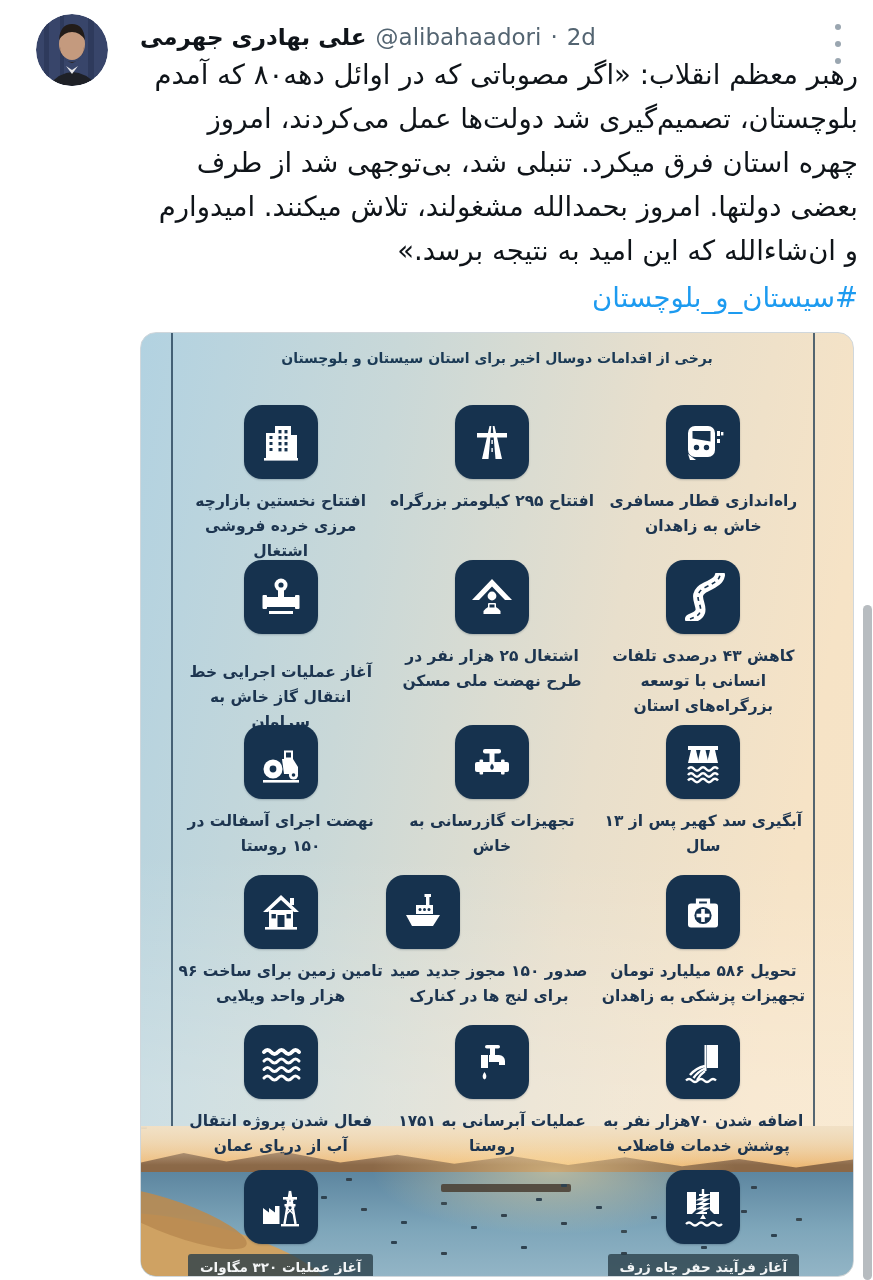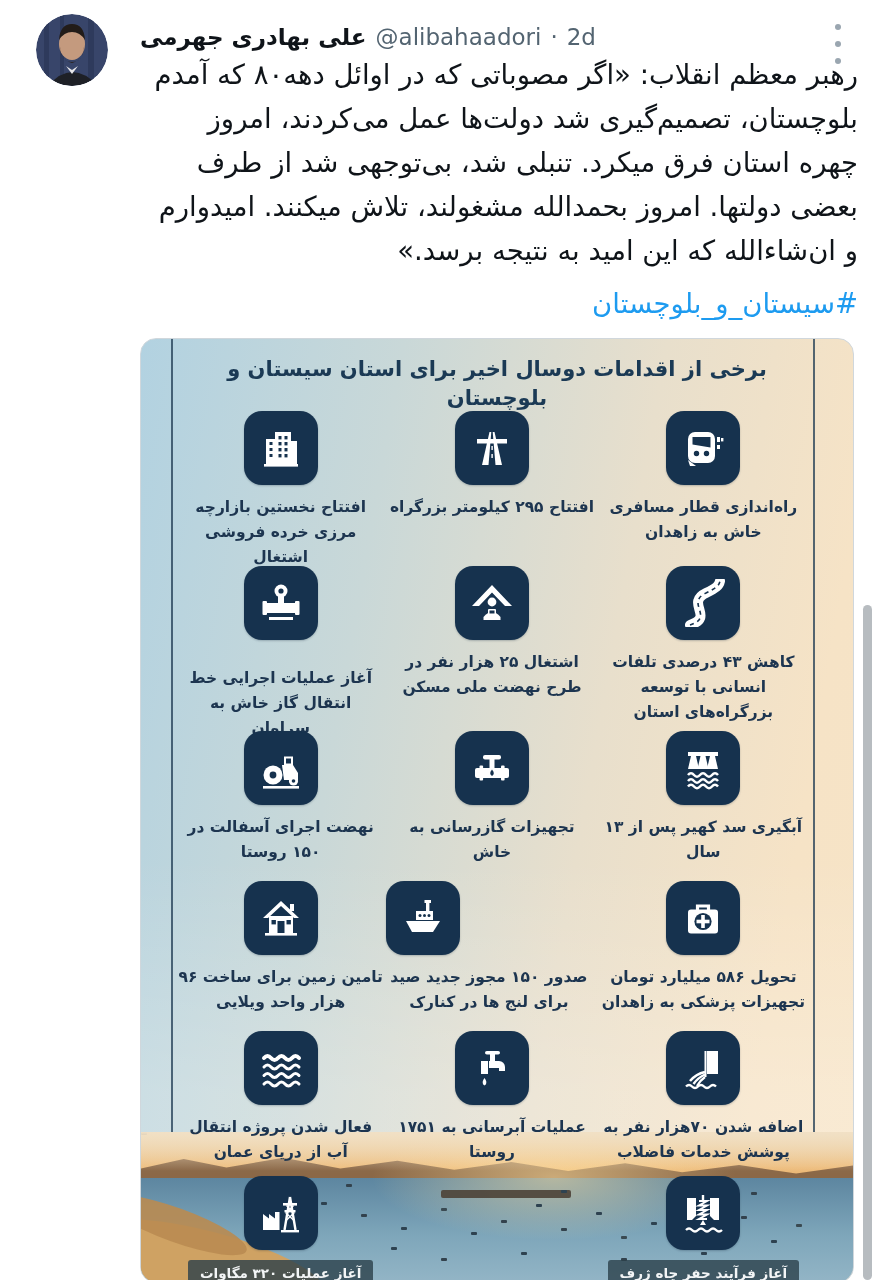--- a/index.html
+++ b/index.html
@@ -11,35 +11,35 @@
   
   .avatar{position:absolute;left:36px;top:14px;width:72px;height:72px;border-radius:50%;overflow:hidden;}
   .name-row{position:absolute;left:140px;top:24px;display:flex;align-items:baseline;gap:9px;font-size:23px;white-space:nowrap;}
   .author{font-weight:bold;color:#0f1419;}
   .handle,.sep,.time{color:#536471;font-weight:400;}
   .kebab{position:absolute;left:826px;top:24px;width:24px;height:40px;display:flex;flex-direction:column;align-items:center;justify-content:space-between;cursor:pointer;}
   .kebab span{width:6px;height:6px;border-radius:50%;background:#9aa6b0;}
   
   .tweet-flow{position:absolute;left:140px;top:52px;width:718px;}
   .tweet-text{direction:rtl;text-align:right;color:#0f1419;font-size:27.5px;line-height:44px;}
-  .hashtag{display:block;direction:rtl;text-align:right;color:#1d9bf0;font-size:27.5px;line-height:42px;margin-top:10px;text-decoration:none;}
+  .hashtag{display:block;direction:rtl;text-align:right;color:#1d9bf0;font-size:27.5px;line-height:42px;margin-top:4px;text-decoration:none;}
   
   .media-card{
     position:relative;margin-top:14px;width:712px;height:943px;
     border:1px solid #d0d7dc;border-radius:16px;overflow:hidden;
     background:
       linear-gradient(to bottom, rgba(255,255,255,0) 55%, rgba(255,255,255,0.22) 80%),
       linear-gradient(100deg,#b2d2e1 0%,#c9d8d8 30%,#e8dfcc 60%,#f6e3c6 85%,#f7e4c6 100%);
   }
   .frame-line{position:absolute;top:0;width:2px;height:800px;background:#1d3a52;opacity:.75;}
   .frame-line.left{left:30px;}
   .frame-line.right{right:38px;}
   .info-title{
     position:absolute;top:16px;left:60px;right:60px;text-align:center;
-    direction:rtl;color:#1b3a55;font-size:21px;font-weight:bold;line-height:1.4;
+    direction:rtl;color:#1b3a55;font-size:14px;font-weight:bold;line-height:1.4;
   }
   .info-grid{
     position:absolute;left:34px;right:44px;top:72px;bottom:0;
     display:grid;direction:rtl;
     grid-template-columns:repeat(3,1fr);
     grid-template-rows:155px 165px 150px 150px 145px 105px;
     z-index:3;
   }
   .grid-item{display:flex;flex-direction:column;align-items:center;}
   .tile{

